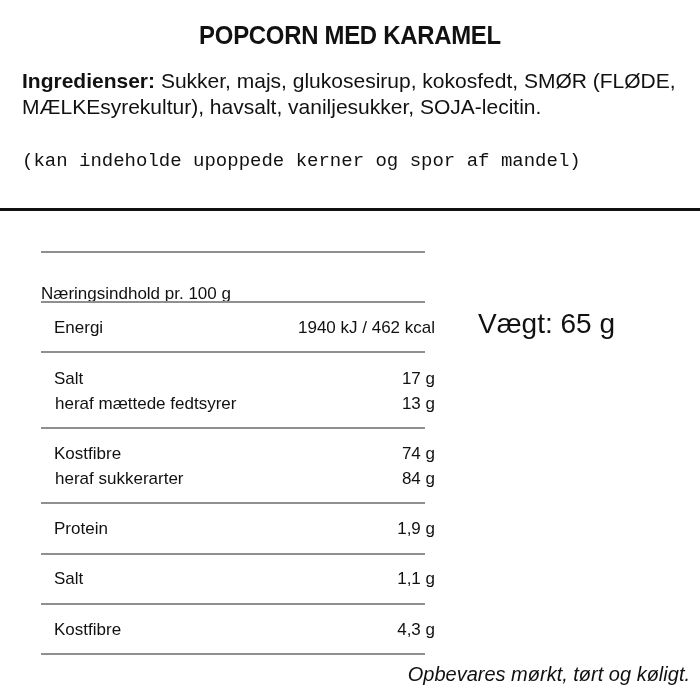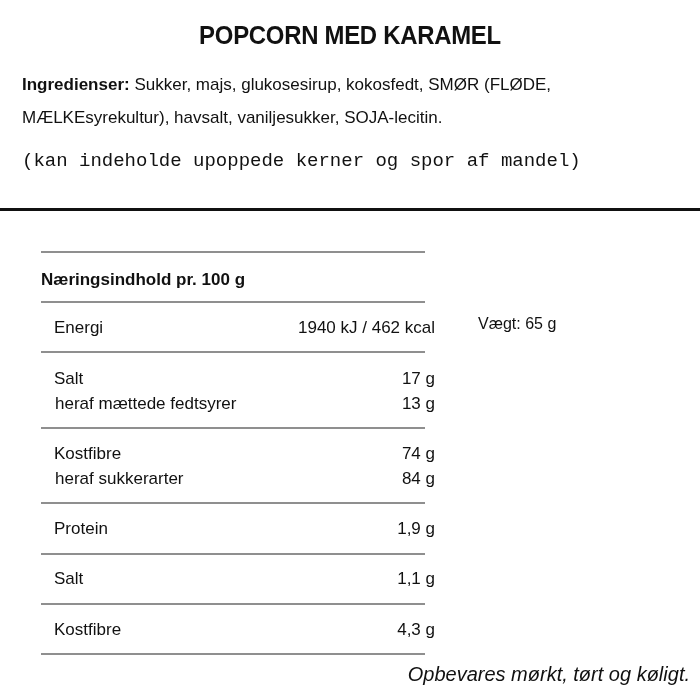--- a/index.html
+++ b/index.html
@@ -27,22 +27,22 @@
       letter-spacing: -0.3px;
       transform: scaleX(0.92);
       transform-origin: center;
     }
     .ingredients {
       position: absolute;
       top: 68px;
       left: 22px;
       width: 660px;
       font-family: "Liberation Sans", sans-serif;
-      font-size: 17px;
-      line-height: 33px;
+      font-size: 21px;
+      line-height: 26px;
     }
     .ingredients .label {
       font-weight: bold;
     }
     .allergen-note {
       position: absolute;
       top: 148px;
       left: 22px;
       font-family: Liberation Mono, monospace;
       font-size: 19px;
@@ -86,32 +86,32 @@
       text-align: center;
     }
     .nrow .val {
       position: absolute;
       right: 0;
       text-align: right;
     }
     .nheader {
       position: absolute;
       left: 0;
-      top: 16px;
+      top: 30px;
       font-family: "Liberation Sans", sans-serif;
-      font-weight: bold;
+      font-weight: normal;
       font-size: 17px;
       line-height: 25px;
     }
     .weight {
       position: absolute;
       left: 478px;
       top: 308px;
       font-family: "Liberation Sans", sans-serif;
-      font-size: 16px;
+      font-size: 28px;
       line-height: 32px;
     }
     .storage {
       position: absolute;
       right: 10px;
       top: 660px;
       font-family: "Liberation Sans", sans-serif;
       font-style: italic;
       font-size: 20px;
       line-height: 28px;

